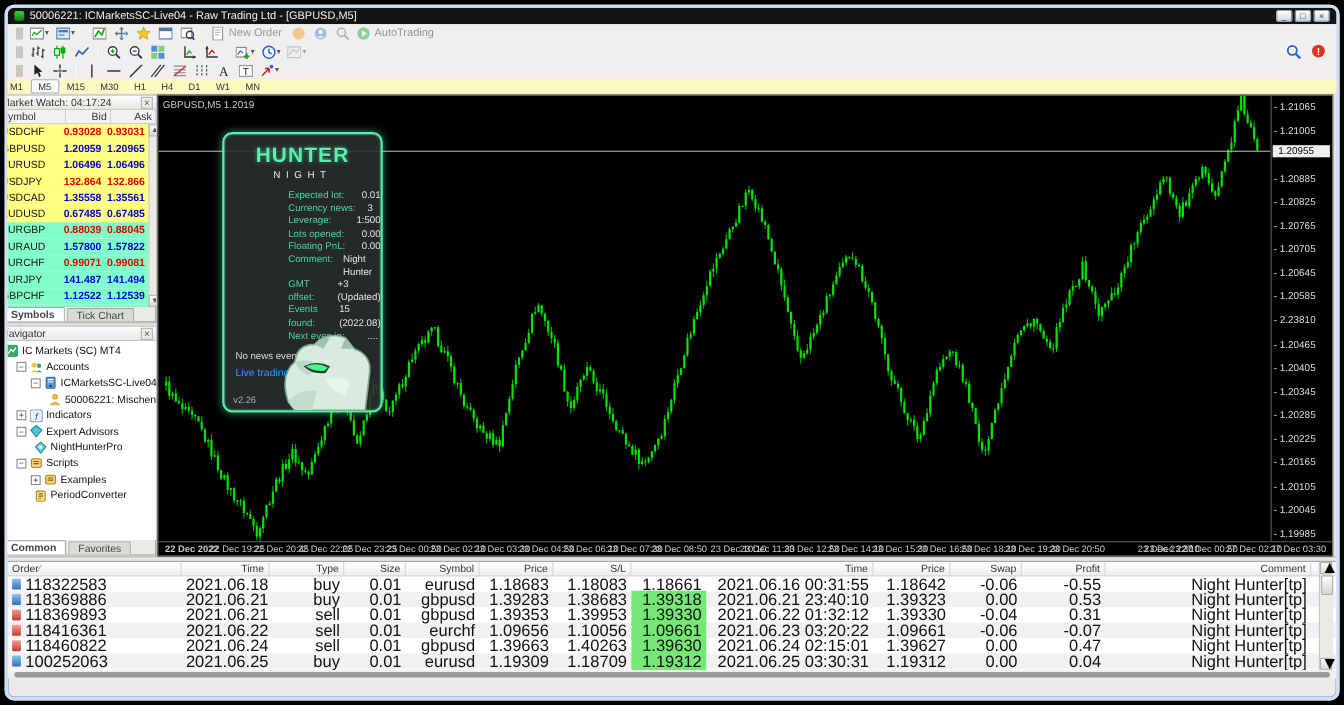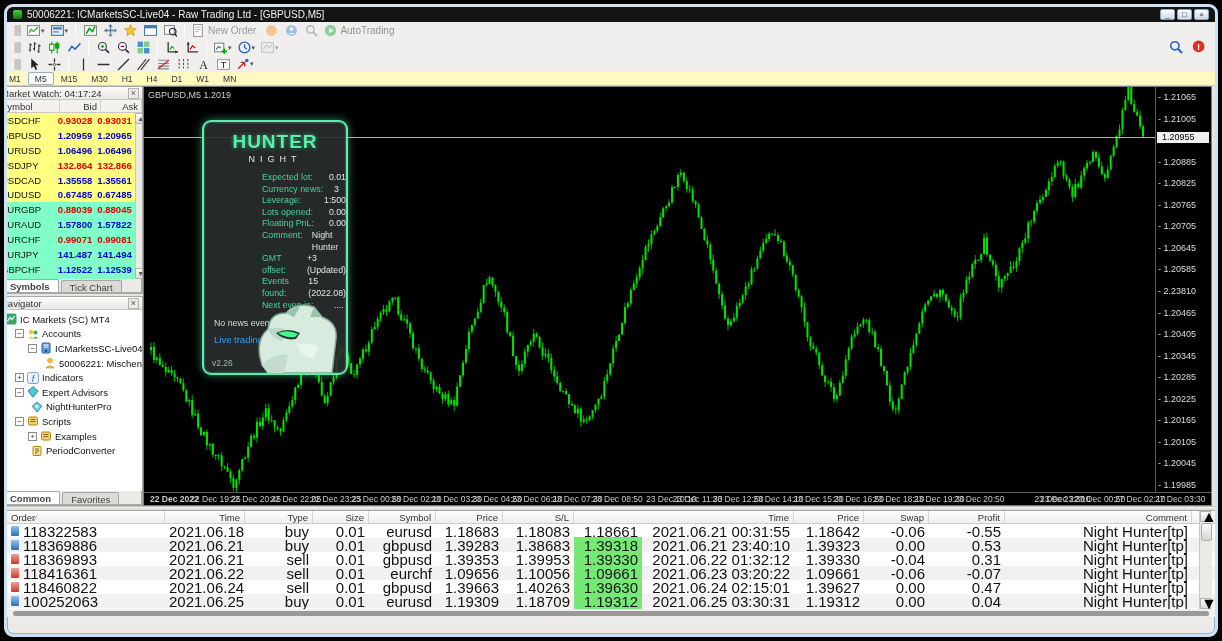--- a/index.html
+++ b/index.html
@@ -1578,21 +1578,21 @@
               <span class="ordicon buy"></span>
               <span>118322583</span>
             </div>
             <div class="tc" style="width: 80px;">2021.06.18 23:02:35</div>
             <div class="tc" style="width: 68px;">buy</div>
             <div class="tc" style="width: 56px;">0.01</div>
             <div class="tc" style="width: 67px;">eurusd</div>
             <div class="tc" style="width: 67px;">1.18683</div>
             <div class="tc" style="width: 71px;">1.18083</div>
             <div class="tc" style="width: 68px;">1.18661</div>
-            <div class="tc" style="width: 152px;">2021.06.21 00:31:55</div>
+            <div class="tc" style="width: 152px;">2021.06.16 00:31:55</div>
             <div class="tc" style="width: 70px;">1.18642</div>
             <div class="tc" style="width: 65px;">-0.06</div>
             <div class="tc" style="width: 76px;">-0.55</div>
             <div class="tc" style="width: 187px;">Night Hunter[tp]</div>
           </div>
           <div class="trowd alt">
             <div class="tc left" style="width: 158px;">
               <span class="ordicon buy"></span>
               <span>118369886</span>
             </div>

